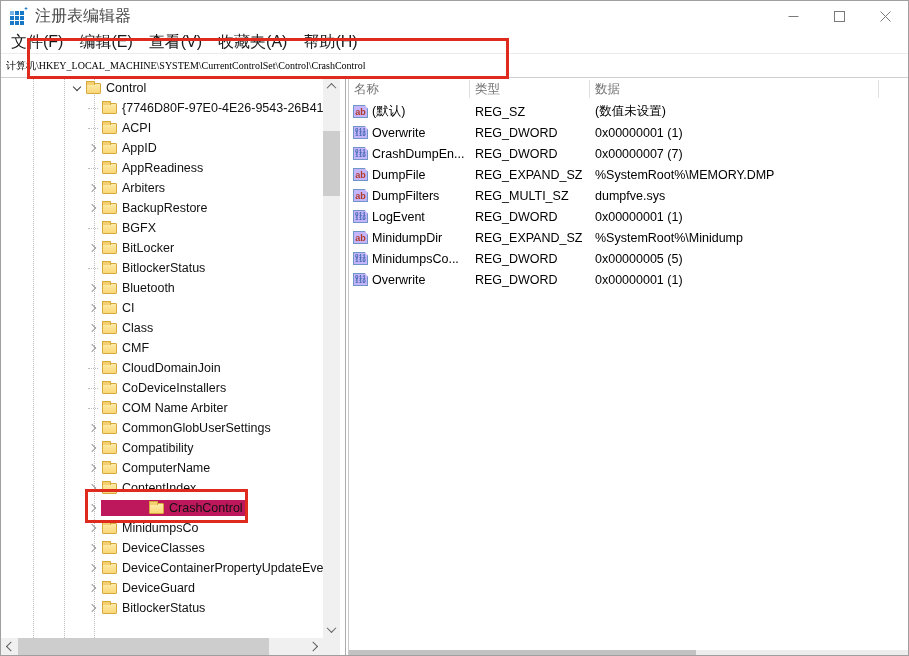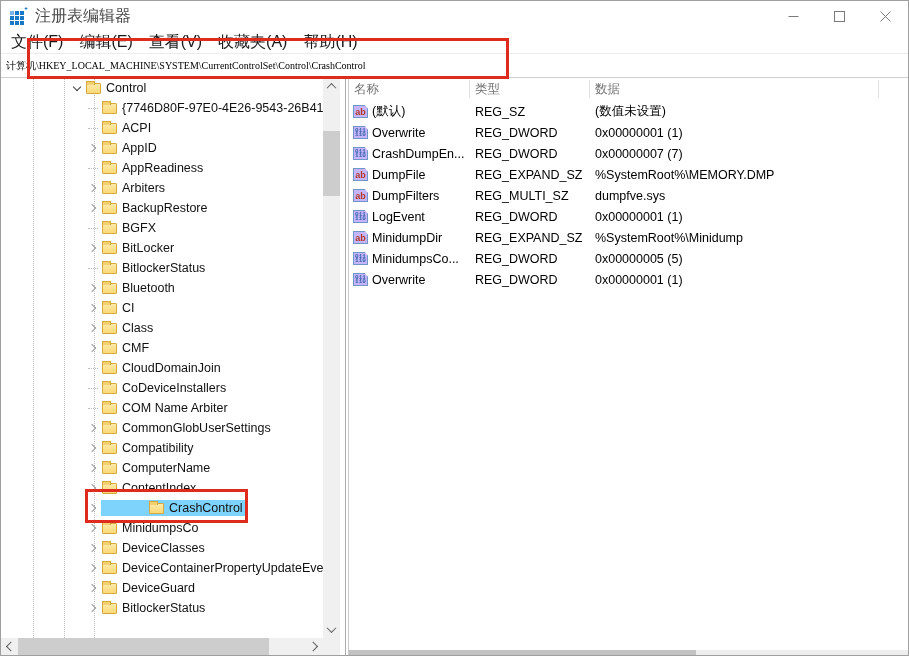--- a/index.html
+++ b/index.html
@@ -39,21 +39,21 @@
   .g1 { left: 32px; } .g2 { left: 63px; } .g3 { left: 93px; }
   .tree-rows { position: absolute; left: 0; top: 0; width: 322px; bottom: 17px; overflow: hidden; }
   .trow { height: 20px; display: flex; align-items: center; font-size: 12.5px; color: #111; white-space: nowrap; }
   .chev { width: 12px; height: 12px; flex: none; display: flex; align-items: center; justify-content: center; }
   .lvl0 .chev { margin-left: 70px; }
   .lvl1 .chev { margin-left: 86px; }
   .chev.collapsed::before { content:''; width:5px; height:5px; border-top:1px solid #989898; border-right:1px solid #989898; transform: rotate(45deg); margin-right:2px; }
   .chev.expanded::before  { content:''; width:5px; height:5px; border-top:1px solid #3c3c3c; border-right:1px solid #3c3c3c; transform: rotate(135deg); margin-bottom:3px; }
   .chev.none::before { content:''; width:10px; border-top:1px dotted #bdbdbd; }
   .labelwrap { display: flex; align-items: flex-start; margin-left: 2px; padding: 1px 4px 1px 1px; }
-  .trow.sel .labelwrap { background: #7dd3fc; padding-left: 48px; }
+  .trow.sel .labelwrap { background: #be185d; padding-left: 48px; }
   .folder { width: 15px; height: 11px; background: linear-gradient(#fdeaa9, #f9d877); border: 1px solid #d7a83c;
     border-radius: 1px; position: relative; flex: none; margin-top: 2px; }
   .folder::before { content:''; position: absolute; top: -3px; left: -1px; width: 7px; height: 3px;
     background: #f3cf70; border: 1px solid #d7a83c; border-bottom: none; border-radius: 1px 1px 0 0; }
   .tlabel { margin-left: 5px; }
   
   .vscroll { position: absolute; right: 0; top: 0; bottom: 17px; width: 17px; background: #f0f0f0; }
   .vthumb { position: absolute; left: 0; right: 0; top: 53px; height: 65px; background: #cdcdcd; }
   .hscroll { position: absolute; left: 0; bottom: 0; width: 322px; height: 17px; background: #f0f0f0; }
   .hthumb { position: absolute; left: 17px; top: 0; bottom: 0; width: 251px; background: #cdcdcd; }

